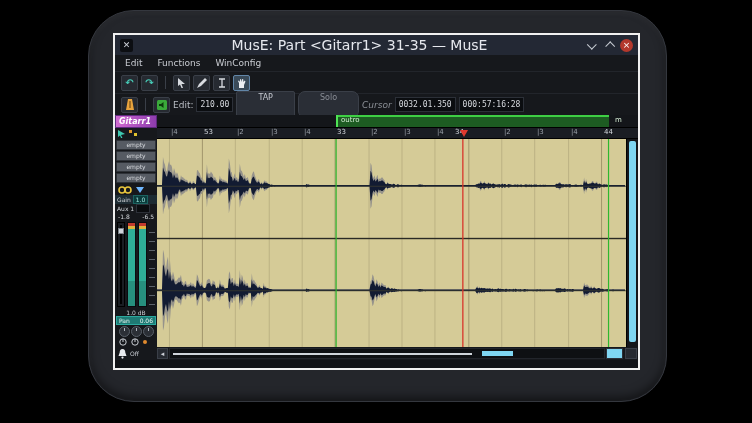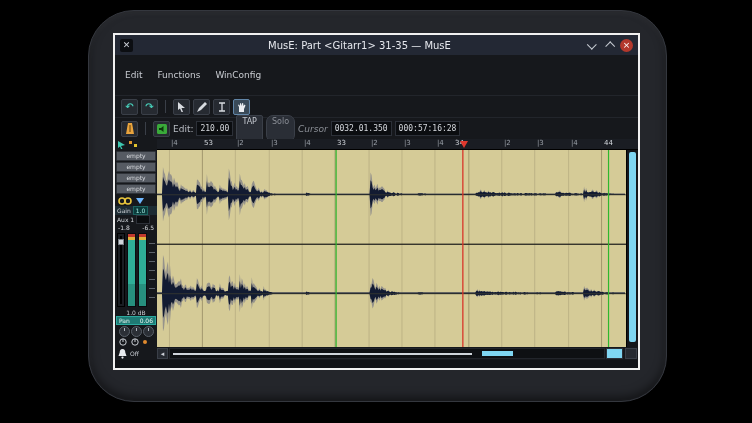--- a/index.html
+++ b/index.html
@@ -11,45 +11,45 @@
           border:1px solid #34373e;border-radius:46px;box-shadow:inset 0 2px 6px rgba(255,255,255,.05), inset 0 -4px 10px rgba(0,0,0,.5);}
 
   
   .window{position:absolute;left:24px;top:22px;width:523px;height:333px;border:2px solid #f0f0f0;
           background:#101216;display:flex;flex-direction:column;}
 
   
   .titlebar{height:20px;background:#232834;display:flex;align-items:center;padding:0 5px;gap:4px;flex:0 0 auto;}
   .logo{width:13px;height:13px;background:#0c0e12;border-radius:2px;color:#cdd1d8;font-size:9px;
         display:flex;align-items:center;justify-content:center;}
-  .title{flex:1;text-align:center;color:#e6e8ee;font-size:10px;white-space:nowrap;overflow:hidden;}
+  .title{flex:1;text-align:center;color:#e6e8ee;font-size:14px;white-space:nowrap;overflow:hidden;}
   .winbtn{width:13px;height:13px;display:flex;align-items:center;justify-content:center;}
   .chev{width:6px;height:6px;border-left:1.5px solid #c9cdd4;border-bottom:1.5px solid #c9cdd4;}
   .chev.down{transform:rotate(-45deg) translateY(-1px);}
   .chev.up{transform:rotate(135deg) translateY(-1px);}
   .closebtn{width:13px;height:13px;border-radius:50%;background:#b3382c;color:#fff;font-size:9px;
             display:flex;align-items:center;justify-content:center;line-height:1;}
 
   
-  .menubar{height:16px;background:#16181c;display:flex;align-items:center;gap:15px;padding:12px 10px;
+  .menubar{height:16px;background:#16181c;display:flex;align-items:center;gap:15px;padding:0 10px;
            color:#c8cbd1;font-size:9px;flex:0 0 auto;}
   .menubar span{cursor:default;}
 
   
   .toolbar{height:21px;background:#16181c;border-top:1px solid #22252b;display:flex;align-items:center;
            gap:3px;padding:0 6px;flex:0 0 auto;color:#b9bdc4;font-size:9px;}
   .tbtn{width:17px;height:16px;background:#262a31;border:1px solid #3a3f48;border-radius:2px;
         display:flex;align-items:center;justify-content:center;font-size:10px;color:#cdd1d8;box-sizing:border-box;}
   .tbtn.active{background:#3a4a58;border-color:#6286a8;}
   .tbtn.teal{color:#46c8b4;font-weight:bold;}
   .sep{width:1px;height:13px;background:#3a3f48;margin:0 4px;}
   .valuebox{background:#0b0d10;border:1px solid #2c3038;color:#d6d9de;font-size:8px;padding:0 3px;
             height:13px;line-height:13px;font-family:"DejaVu Sans Mono",monospace;}
   .pushbtn{background:#2a2e36;border:1px solid #3a3f48;border-radius:2px;color:#c3c7ce;font-size:8px;
-           height:27px;line-height:12px;padding:0 5px;box-sizing:border-box;}
+           height:27px;line-height:12px;padding:0 21px;box-sizing:border-box;}
   .pushbtn.dim{color:#8a8e96;border-radius:7px;}
   .lbl-dim{color:#8a8e95;font-style:italic;}
 
   
   .markerrow{height:13px;display:flex;background:#101216;flex:0 0 auto;}
   .part-btn{width:42px;box-sizing:border-box;background:linear-gradient(90deg,#d06ad0,#8e3cae);
             border:1px solid #5e2a7e;color:#fff;font-size:8px;font-style:italic;font-weight:bold;
             display:flex;align-items:center;padding:0 3px;flex:0 0 auto;}
   .marker-strip{flex:1;position:relative;background:#14161a;border-bottom:1px solid #000;overflow:hidden;}
   .marker-green{position:absolute;top:0;bottom:0;background:#1d5c22;border-top:2px solid #3ecf44;box-sizing:border-box;}
@@ -184,20 +184,29 @@
       </div>
       <span>Edit:</span>
       <span class="valuebox">210.00</span>
       <span class="pushbtn">TAP</span>
       <span class="pushbtn dim">Solo</span>
       <span class="lbl-dim">Cursor</span>
       <span class="valuebox">0032.01.350</span>
       <span class="valuebox">000:57:16:28</span>
     </div>
 
+    <div class="markerrow">
+      <div class="part-btn">Gitarr1</div>
+      <div class="marker-strip">
+        <div class="marker-green" style="left: 179px; width: 273px;"></div>
+        <div class="marker-flag" style="left: 179px;"></div>
+        <div class="marker-label" style="left: 184px;">outro</div>
+        <div class="marker-next" style="left: 458px;">m</div>
+      </div>
+    </div>
 
     <div class="rulerrow">
       <div class="ruler-left">
         <svg width="8" height="8" viewBox="0 0 8 8">
             <path d="M0 0 L7 4 L3 5 L4.5 8 L3 8 L2 5.5 L0 7 Z" fill="#3ec8b0"></path>
           </svg>
         <svg width="9" height="7" viewBox="0 0 9 7">
             <rect x="0" y="0" width="3" height="3" fill="#e0972e"></rect>
             <rect x="5" y="3" width="3" height="3" fill="#e0c22e"></rect>
           </svg>

